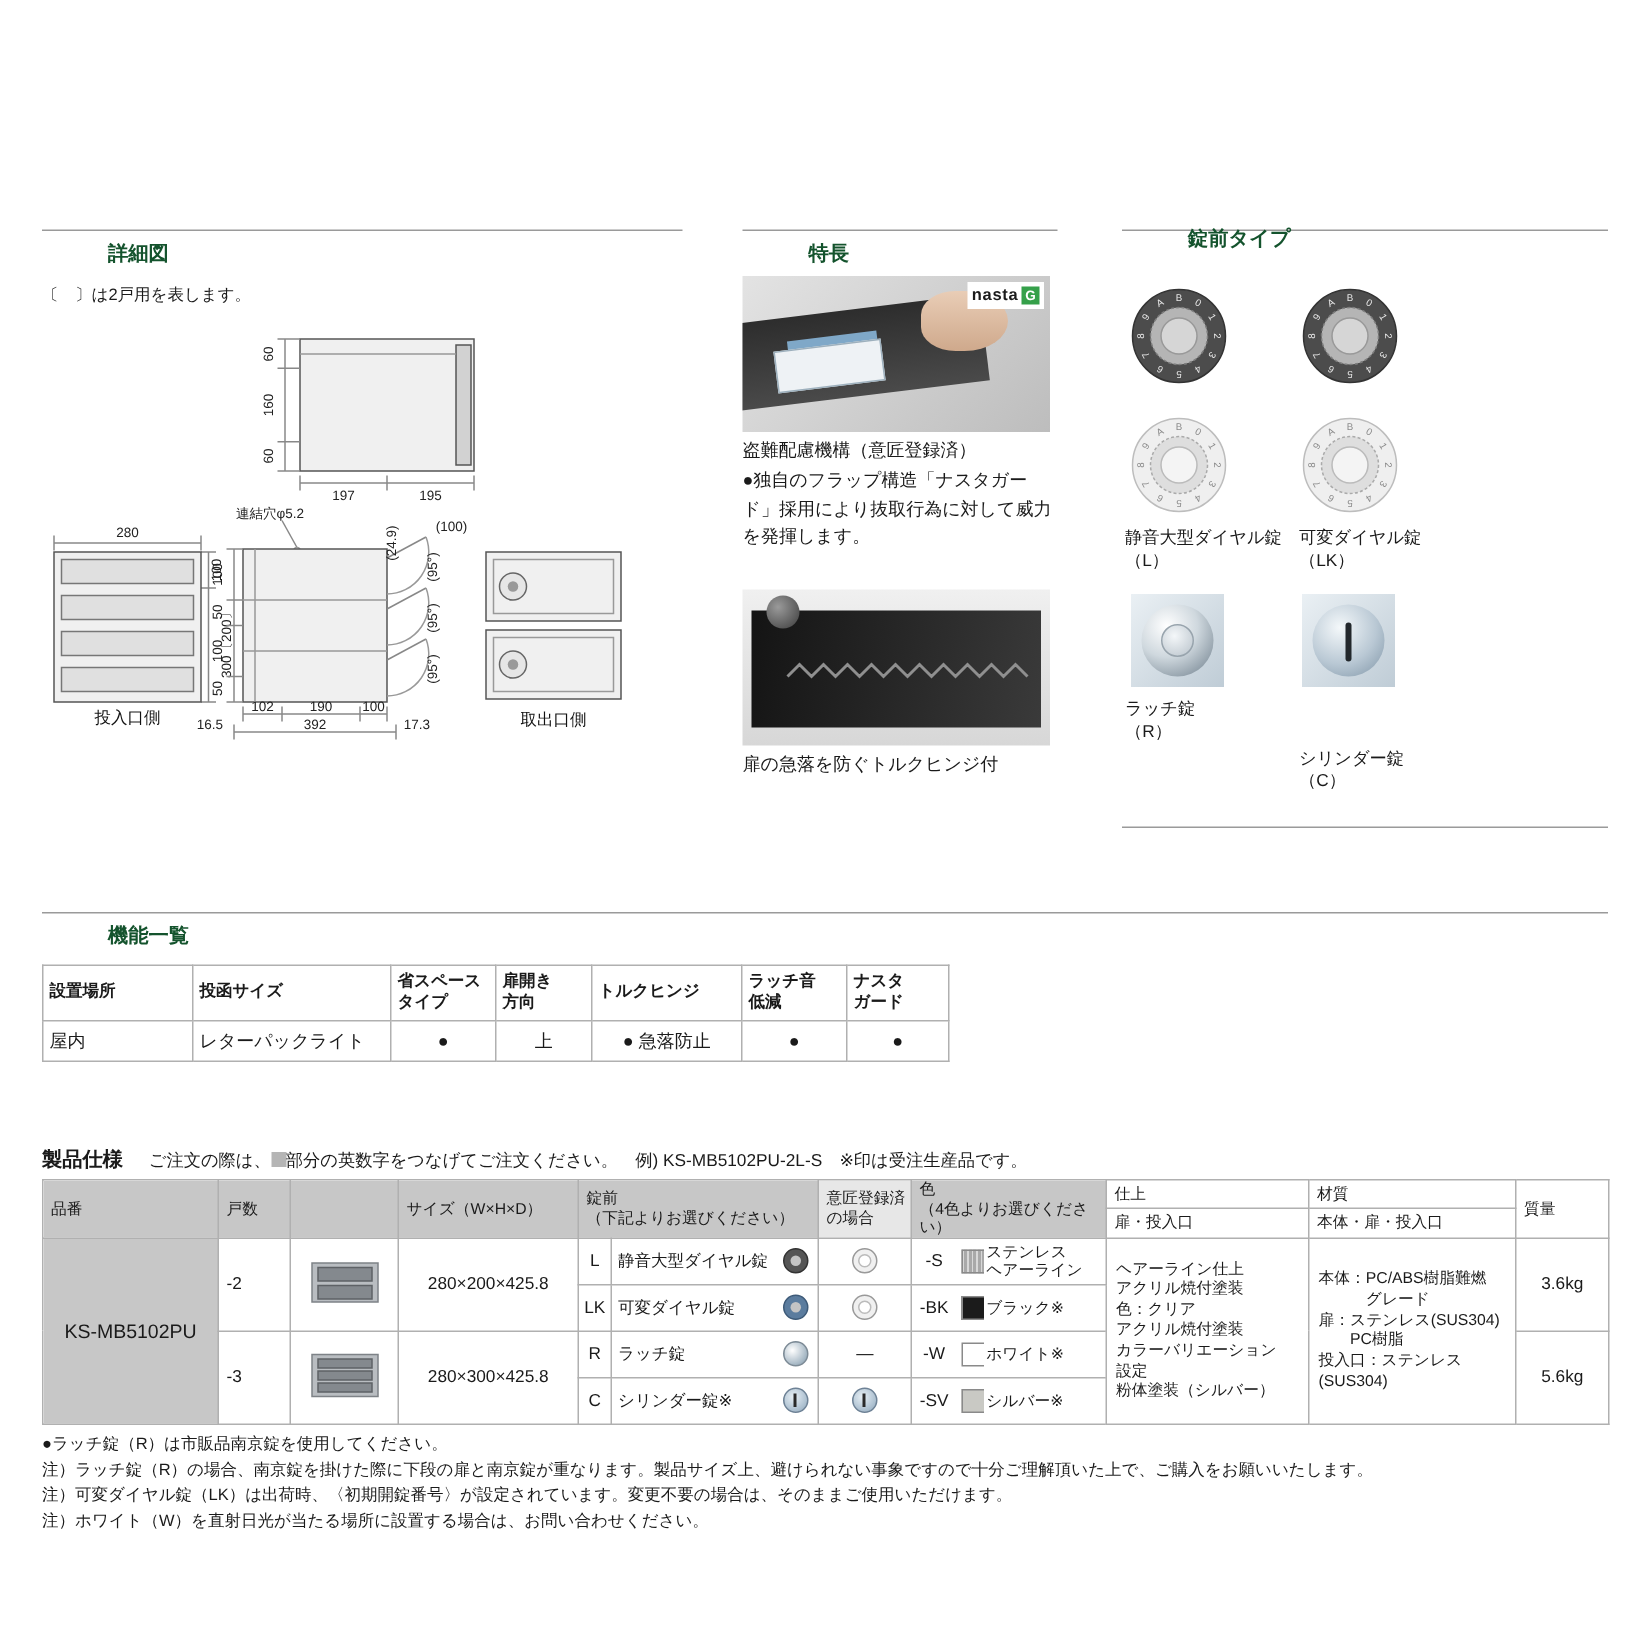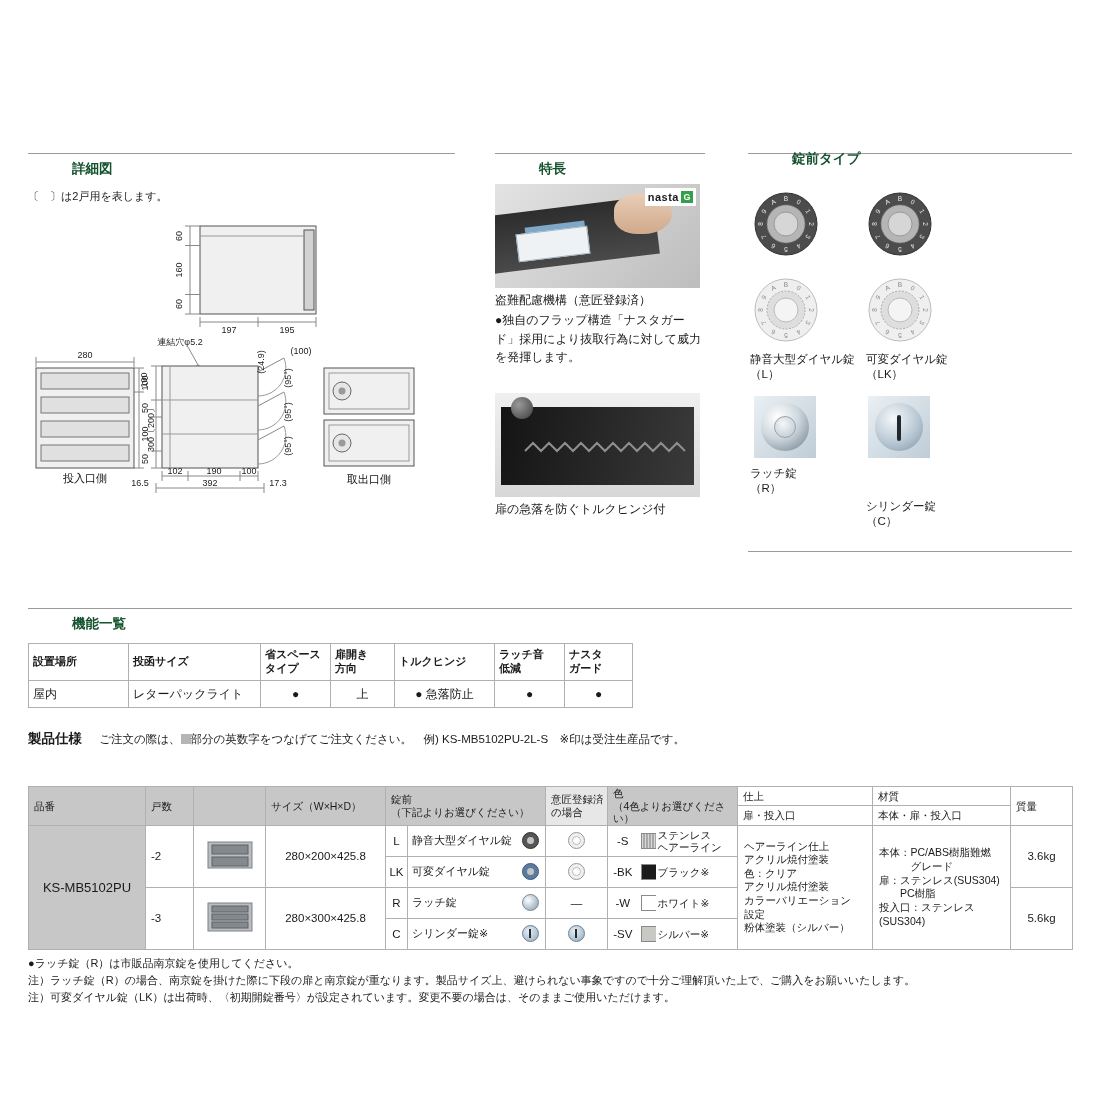--- a/index.html
+++ b/index.html
@@ -60,21 +60,21 @@
             background:radial-gradient(circle at 38% 32%,#f4f8fa,#b9c8d4 55%,#7d93a5);}
   .cyl-knob::after{content:"";position:absolute;left:22px;top:12px;width:4px;height:26px;background:#23282c;border-radius:2px;}
   .lock-label{position:absolute;font-size:11.5px;line-height:1.3;}
   
   table{border-collapse:collapse;table-layout:fixed;}
   .func-table{position:absolute;left:28px;top:643px;width:604px;font-size:12px;}
   .func-table th,.func-table td{border:1px solid #b0b0b0;padding:0 4px;vertical-align:middle;}
   .func-table th{font-size:11px;font-weight:bold;text-align:left;white-space:pre-line;height:36px;line-height:1.25;}
   .func-table td{height:26px;text-align:center;}
   .func-table td.al{text-align:left;}
-  .spec-title-row{position:absolute;left:28px;top:730px;width:1050px;font-size:11.5px;}
+  .spec-title-row{position:absolute;left:28px;top:764px;width:1050px;font-size:11.5px;}
   .sec-title-inline{font-size:13.5px;font-weight:bold;margin-right:14px;}
   .inline-sq{display:inline-block;width:10px;height:10px;background:#b5b5b5;vertical-align:-1px;}
   .spec-table{position:absolute;left:28px;top:786px;width:1044px;font-size:11.5px;}
   .spec-table th,.spec-table td{border:1px solid #b0b0b0;padding:0 3px;vertical-align:middle;text-align:center;overflow:hidden;}
   .spec-table th{font-weight:normal;font-size:10.5px;line-height:1.2;white-space:pre-line;text-align:left;padding-left:5px;}
   .spec-table tr.h1 th{height:18px;}
   .spec-table tr.h2 th{height:18px;}
   .spec-table tr.dr{height:31px;}
   .hdr-gray{background:#c7c7c7;}
   .hdr-light{background:#e7e7e7;}
@@ -500,15 +500,16 @@
       <td class="no-l no-r"><span class="swatch" style="background-color: rgb(201, 201, 196);"></span></td>
       <td class="cell-colorname no-l">シルバー※</td>
     </tr>
   </tbody>
     </table>
 
   <div class="footnotes">
     <div>●ラッチ錠（R）は市販品南京錠を使用してください。</div>
     <div>注）ラッチ錠（R）の場合、南京錠を掛けた際に下段の扉と南京錠が重なります。製品サイズ上、避けられない事象ですので十分ご理解頂いた上で、ご購入をお願いいたします。</div>
     <div>注）可変ダイヤル錠（LK）は出荷時、〈初期開錠番号〉が設定されています。変更不要の場合は、そのままご使用いただけます。</div>
+    <div>注）ホワイト（W）を直射日光が当たる場所に設置する場合は、お問い合わせください。</div>
   </div>
 
 </div>
 
 </body></html>

